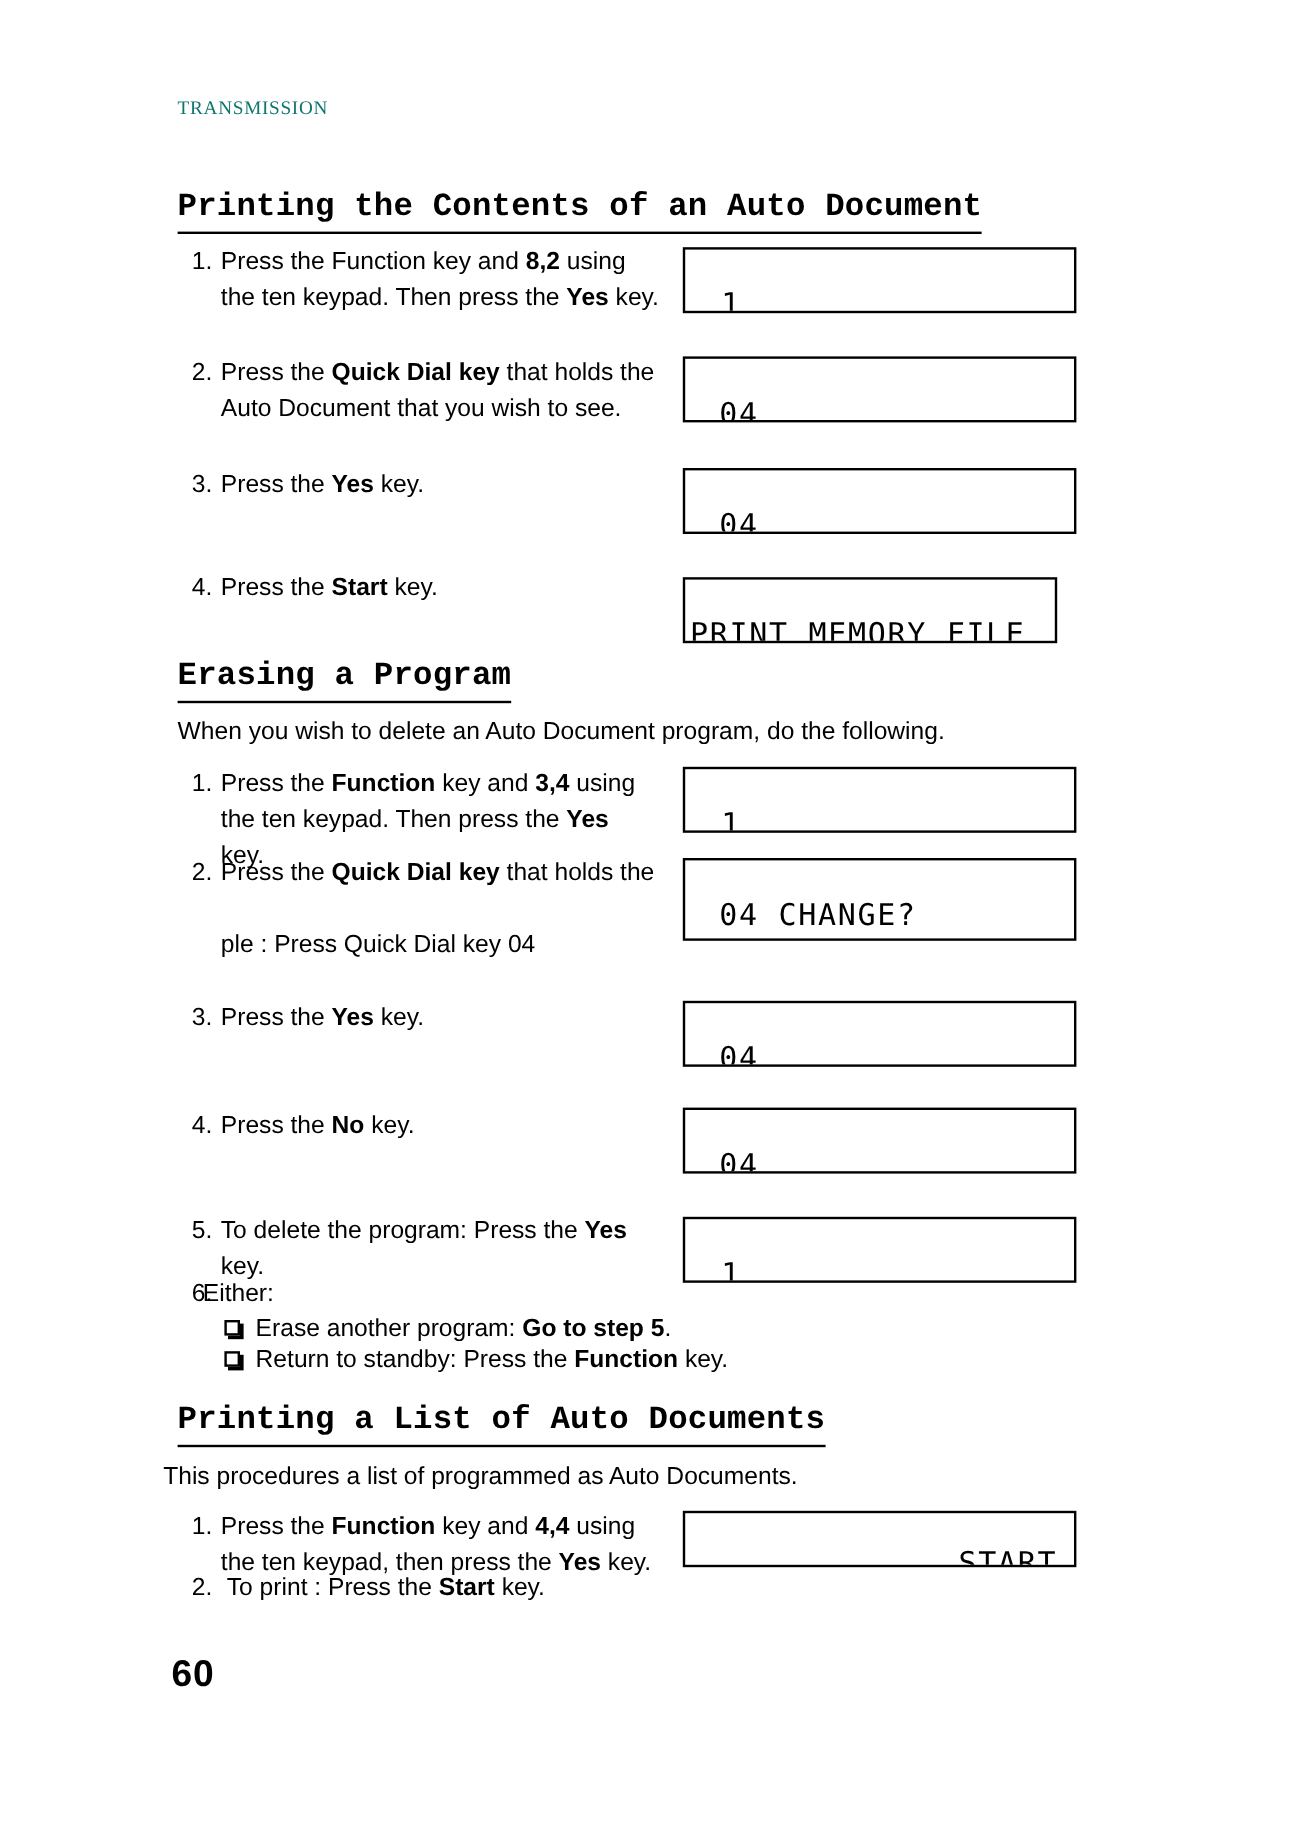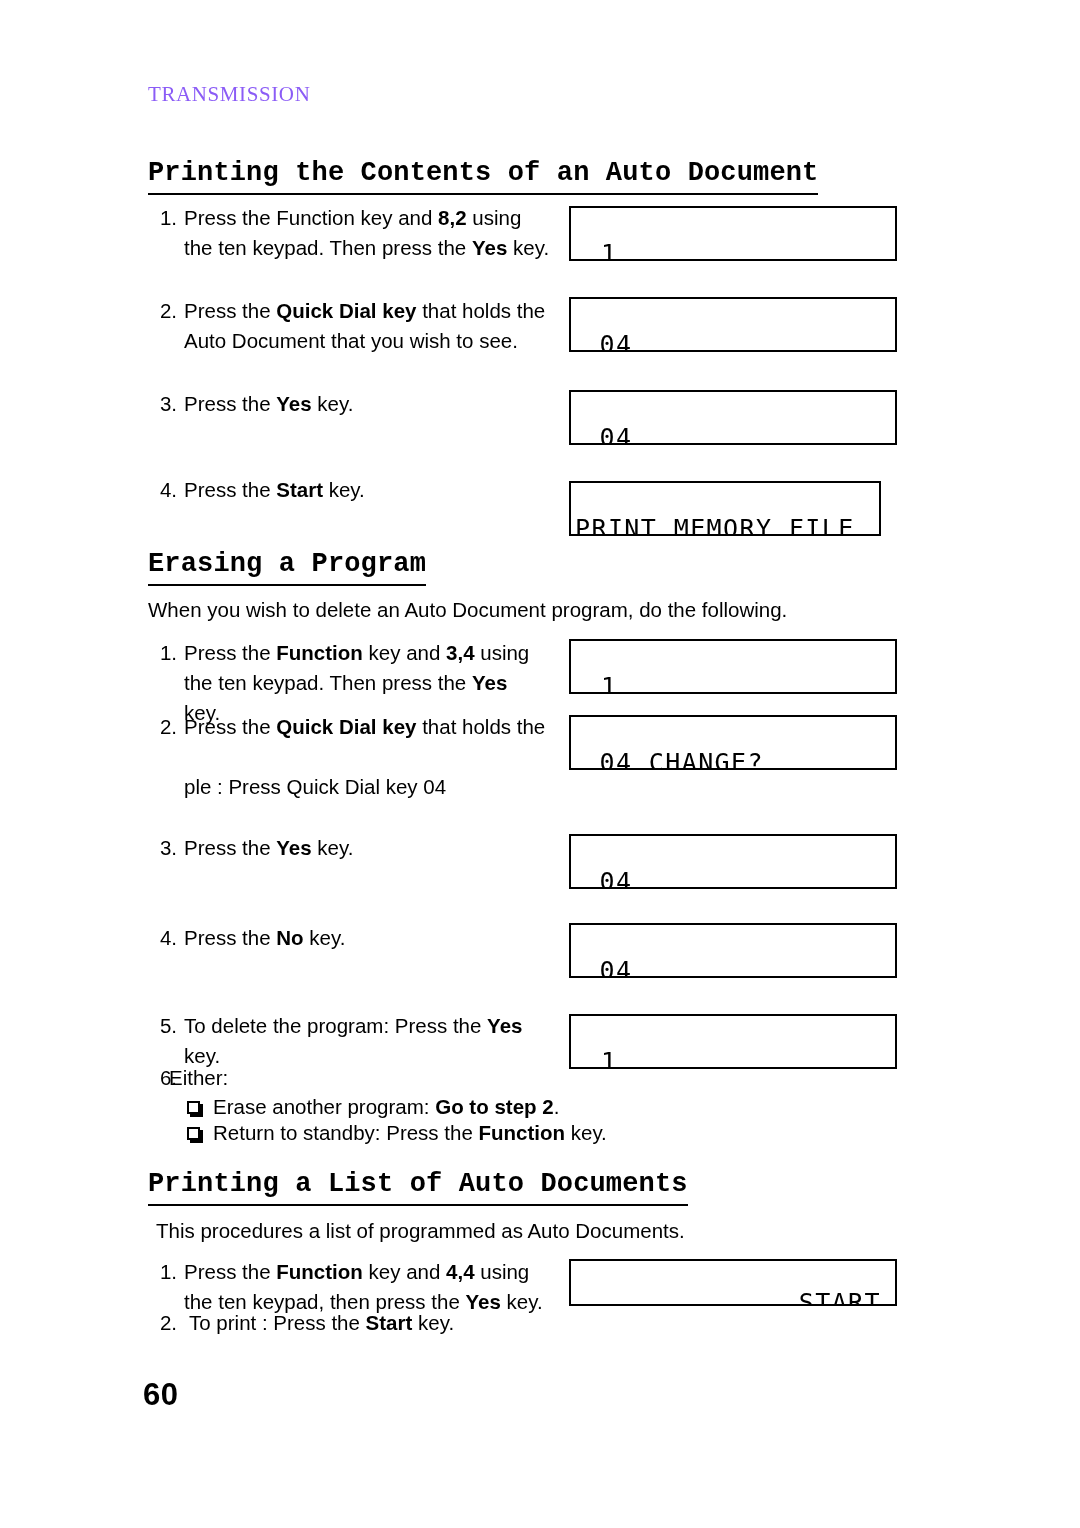--- a/index.html
+++ b/index.html
@@ -22,23 +22,23 @@
     width: 1080px;
     height: 1528px;
   }
 
   
   .running-head {
     position: absolute;
     left: 148px;
     top: 82px;
     font-family: "Liberation Serif", serif;
-    font-size: 21px;
+    font-size: 16px;
     letter-spacing: 0.6px;
-    color: #8b5cf6;
+    color: #0f766e;
     white-space: nowrap;
   }
 
   
   .section-heading {
     position: absolute;
     font-family: Liberation Mono, monospace;
     font-weight: bold;
     font-size: 27px;
     letter-spacing: 0.15px;
@@ -228,39 +228,39 @@
     <span class="num">5.</span>
     <span class="txt"><span>To delete the program: Press the </span><b>Yes</b><br><span>key.</span></span>
   </div>
 
   <div class="step" style="left:151px; top:1063px; width:300px;">
     <span class="num">6.</span>
     <span class="txt" style="margin-left:18px;"><span>Either:</span></span>
   </div>
 
   <div class="bullet-item" style="left:187px; top:1092px;">
-    <span class="bullet-glyph"></span><span>Erase another program: </span><b>Go to step 2</b><span>.</span>
+    <span class="bullet-glyph"></span><span>Erase another program: </span><b>Go to step 5</b><span>.</span>
   </div>
 
   <div class="bullet-item" style="left:187px; top:1118px;">
     <span class="bullet-glyph"></span><span>Return to standby: Press the </span><b>Function</b><span> key.</span>
   </div>
 
   <div class="lcd" style="left:569px; top:639px; width:328px; height:55px;">
     <div class="lcd-line row0">
       <span class="lcd-seg left" style="left:30px;">1</span>
       
       
     </div>
     <div class="lcd-line row1">
       
     </div>
   </div>
 
-  <div class="lcd" style="left:569px; top:715px; width:328px; height:55px;">
+  <div class="lcd" style="left:569px; top:715px; width:328px; height:69px;">
     <div class="lcd-line row0">
       <span class="lcd-seg left" style="left:12px;"> 04 CHANGE?</span>
       
       
     </div>
     <div class="lcd-line row1">
       
     </div>
   </div>
 
@@ -290,21 +290,21 @@
       
       
     </div>
     <div class="lcd-line row1">
       
     </div>
   </div>
 
   <div class="section-heading" style="left:148px; top:1169px;">Printing a List of Auto Documents</div>
 
-  <div class="intro" style="left:156px; top:1217px;">This procedures a list of  programmed as Auto Documents.</div>
+  <div class="intro" style="left:136px; top:1217px;">This procedures a list of  programmed as Auto Documents.</div>
 
   <div class="step" style="left:151px; top:1257px; width:410px;">
     <span class="num">1.</span>
     <span class="txt"><span>Press the </span><b>Function</b><span> key and </span><b>4,4</b><span> using</span><br><span>the ten keypad, then press the </span><b>Yes</b><span> key.</span></span>
   </div>
 
   <div class="step" style="left:151px; top:1308px; width:410px;">
     <span class="num">2.</span>
     <span class="txt" style="margin-left:38px;"><span>To print : Press the </span><b>Start</b><span> key.</span></span>
   </div>

